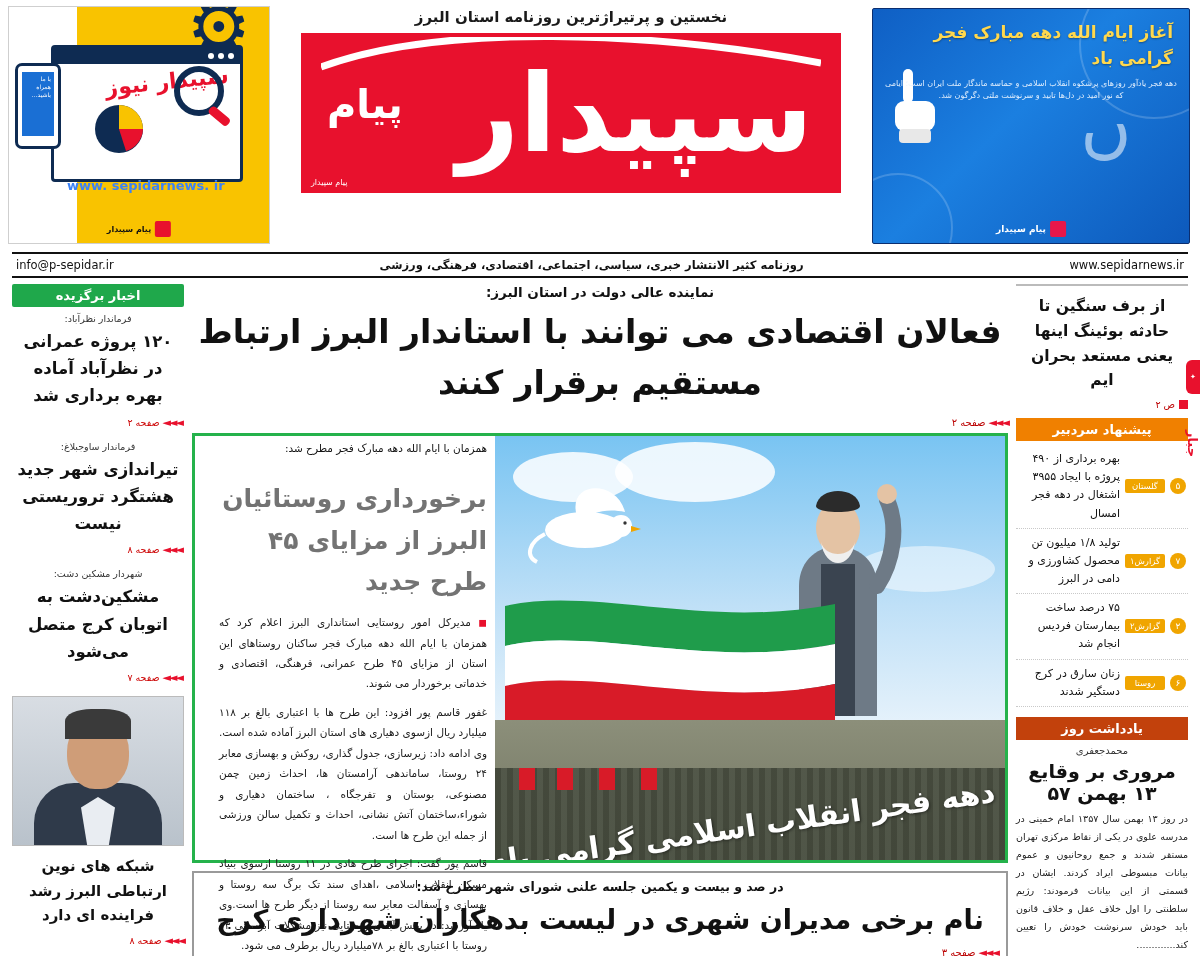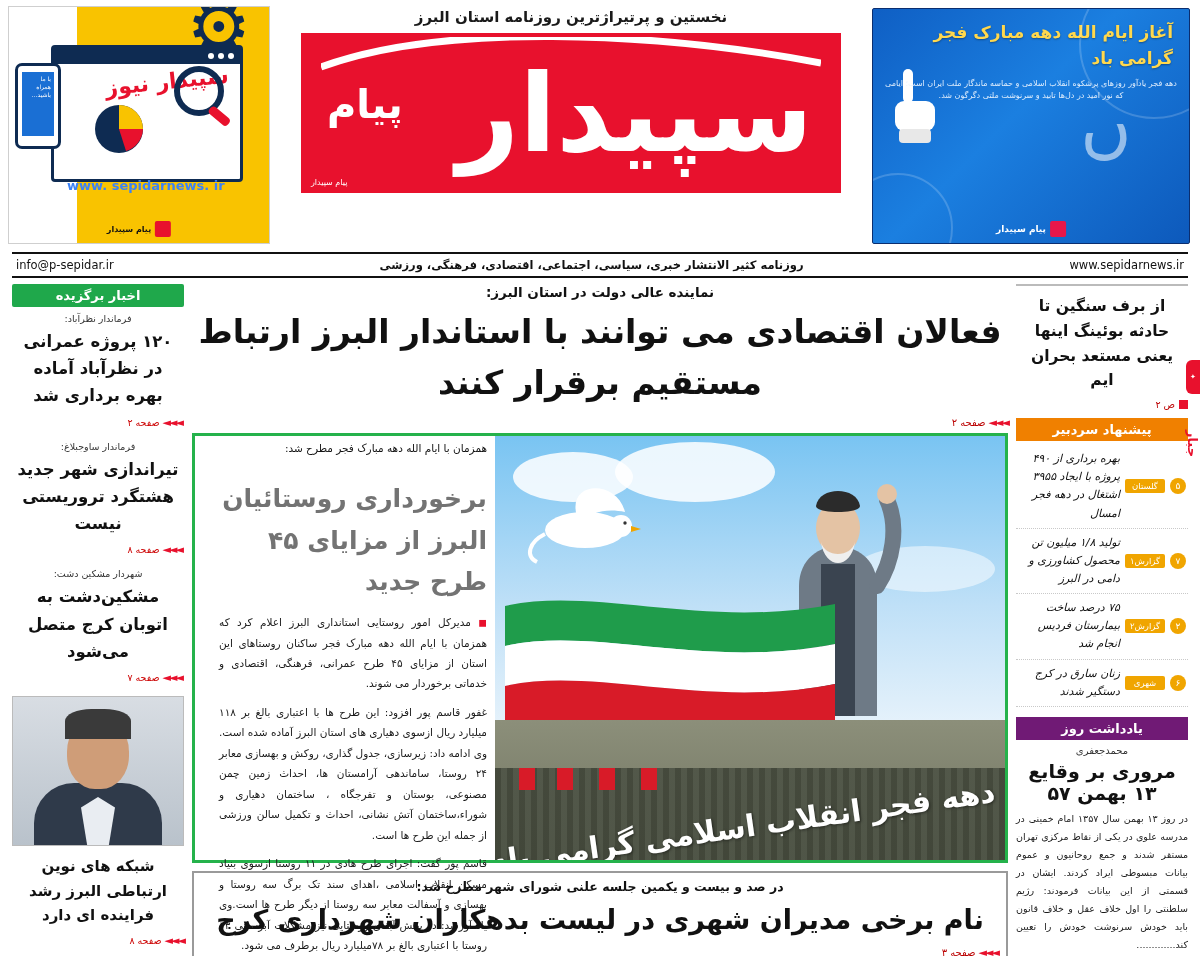--- a/index.html
+++ b/index.html
@@ -332,31 +332,31 @@
   .sec-head {
     margin-top: 8px; background: #e8112d; color: #fff; text-align: center;
     font-weight: bold; font-size: 13px; padding: 4px 0; position: relative;
   }
   .sec-head.orange { background: #f08000; }
   .sec-list { margin-top: 4px; }
   .sec-row {
     display: flex; flex-direction: row-reverse; align-items: center;
     gap: 5px; padding: 5px 2px; border-bottom: 1px dotted #c9c9c9;
   }
-  .sec-row .txt { flex: 1; font-size: 11px; line-height: 1.65; color: #111; text-align: right; font-style: italic; }
+  .sec-row .txt { flex: 1; font-size: 11px; line-height: 1.65; color: #111; text-align: right; }
   .sec-row .badge {
     min-width: 40px; text-align: center; color: #fff; font-size: 8.5px;
     padding: 2px 3px; border-radius: 2px; background: #f0a500; white-space: nowrap;
   }
   .sec-row .num {
     width: 16px; height: 16px; border-radius: 50%; background: #f0a500; color: #fff;
     font-size: 9px; line-height: 16px; text-align: center;
   }
   .note-head {
-    margin-top: 10px; background: #701a75; color: #fff; text-align: center;
+    margin-top: 10px; background: #c2410c; color: #fff; text-align: center;
     font-weight: bold; font-size: 13px; padding: 4px 0;
   }
   .note-author { text-align: center; font-size: 10px; color: #333; margin-top: 5px; }
   .note-title {
     text-align: center; font-size: 19px; font-weight: bold; color: #111; margin-top: 4px;
   }
   .note-body {
     margin-top: 6px; font-size: 9.5px; line-height: 1.9; text-align: justify; color: #1a1a1a;
   }
 
@@ -593,21 +593,21 @@
           <span class="badge">گزارش۱</span>
           <span class="num">۷</span>
         </div>
         <div class="sec-row">
           <span class="txt">۷۵ درصد ساخت بیمارستان فردیس انجام شد</span>
           <span class="badge">گزارش۲</span>
           <span class="num">۲</span>
         </div>
         <div class="sec-row">
           <span class="txt">زنان سارق در کرج دستگیر شدند</span>
-          <span class="badge">شهری</span>
+          <span class="badge">روستا</span>
           <span class="num">۶</span>
         </div>
       </div>
 
       <div class="note-head">یادداشت روز</div>
       <div class="note-author">محمدجعفری</div>
       <div class="note-title">مروری بر وقایع ۱۳ بهمن ۵۷</div>
       <div class="note-body">در روز ۱۳ بهمن سال ۱۳۵۷ امام خمینی در مدرسه علوی در یکی از نقاط مرکزی تهران مستقر شدند و جمع روحانیون و عموم بیانات مبسوطی ایراد کردند. ایشان در قسمتی از این بیانات فرمودند: رژیم سلطنتی را اول خلاف عقل و خلاف قانون باید خودش سرنوشت خودش را تعیین کند.............</div>
     </div>
   </div>

